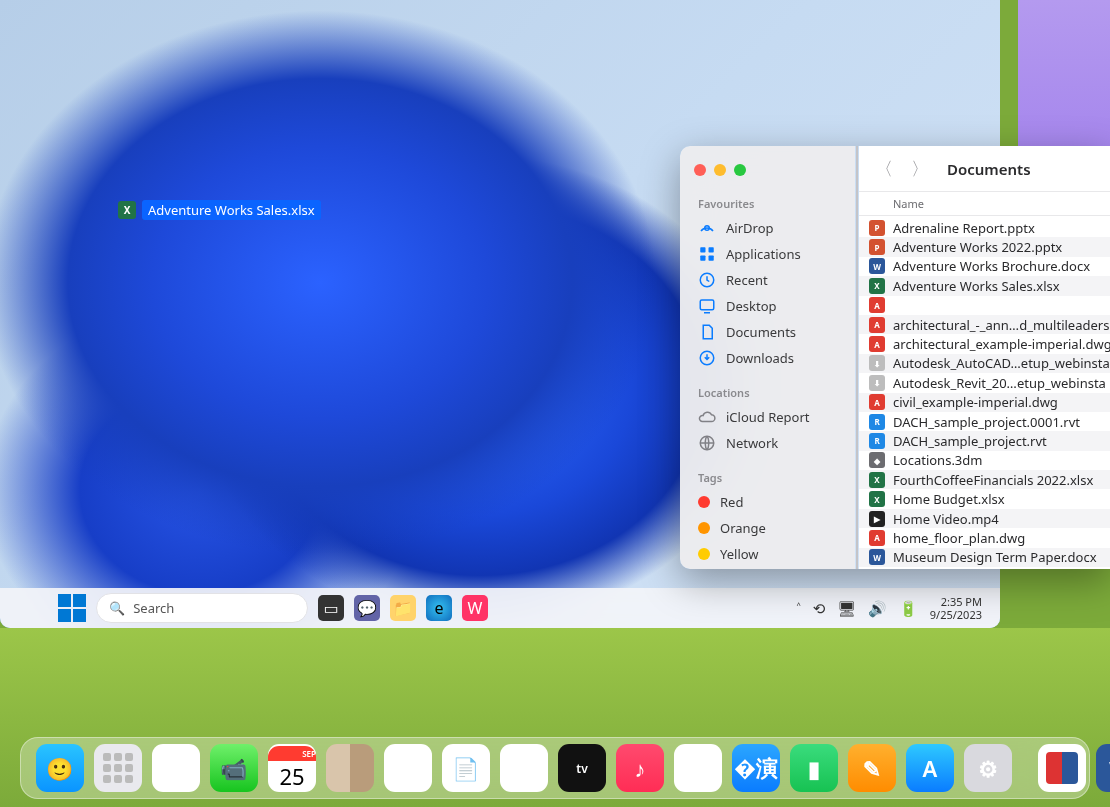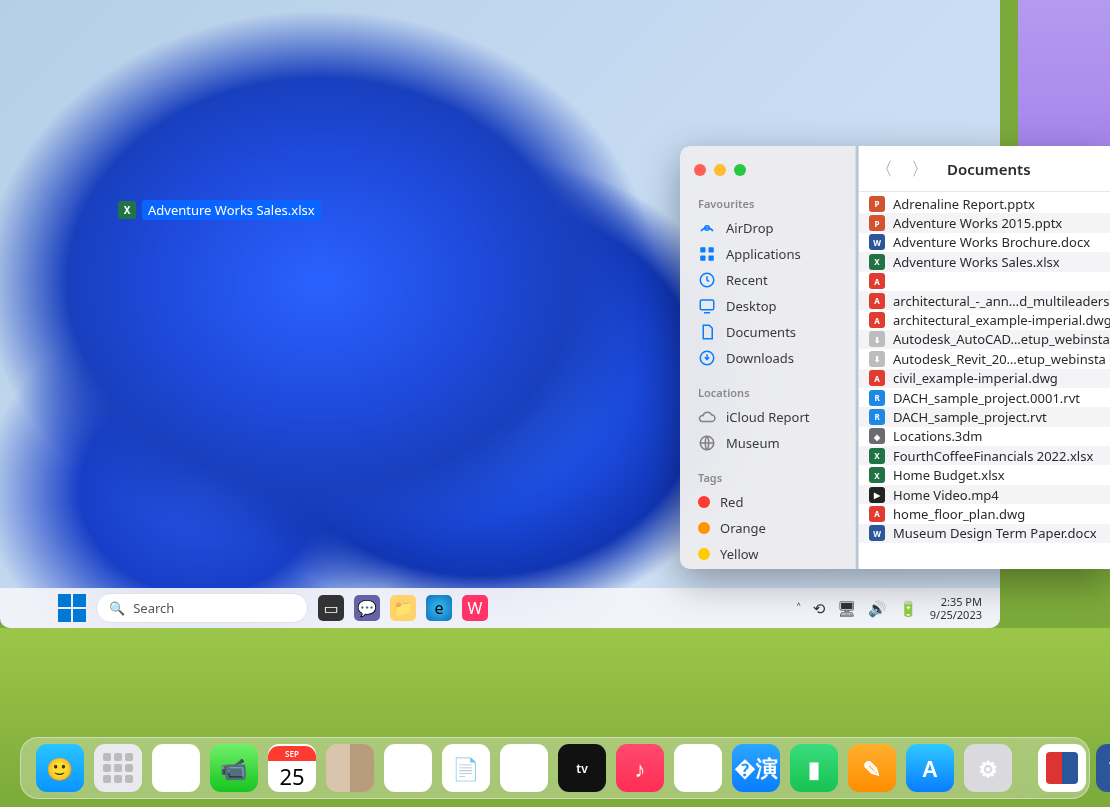--- a/index.html
+++ b/index.html
@@ -171,21 +171,21 @@
           </span>
           <span>iCloud Report</span>
         </div>
         <div class="sb-item">
           <span class="ic">
             <svg width="18" height="18" viewBox="0 0 24 24" fill="none" stroke="#818186" stroke-width="2">
               <circle cx="12" cy="12" r="9"></circle>
               <path d="M3 12h18M12 3c3 3 3 15 0 18M12 3c-3 3-3 15 0 18"></path>
             </svg>
           </span>
-          <span>Museum</span>
+          <span>Network</span>
         </div>
       </div>
     <div class="section-hdr" style="margin-top:8px">Tags</div>
     <div id="sb-tags">
         <div class="sb-item tag">
           <span class="ic" style="background:#ff3b30"></span>
           <span>Red</span>
         </div>
         <div class="sb-item tag">
           <span class="ic" style="background:#ff9500"></span>
@@ -197,28 +197,31 @@
         </div>
       </div>
   </div>
   <div class="scroll-gutter"></div>
   <div class="finder-main">
     <div class="fm-toolbar">
       <span class="nav-arrow">〈</span>
       <span class="nav-arrow">〉</span>
       <span class="fm-title">Documents</span>
     </div>
+    <div class="list-hdr">
+        <span>Name</span>
+      </div>
     <div class="files" id="file-list">
         <div class="file-row">
           <span class="fi pp">P</span>
           <span>Adrenaline Report.pptx</span>
         </div>
         <div class="file-row alt">
           <span class="fi pp">P</span>
-          <span>Adventure Works 2015.pptx</span>
+          <span>Adventure Works 2022.pptx</span>
         </div>
         <div class="file-row">
           <span class="fi dc">W</span>
           <span>Adventure Works Brochure.docx</span>
         </div>
         <div class="file-row alt">
           <span class="fi xl">X</span>
           <span>Adventure Works Sales.xlsx</span>
         </div>
         <div class="file-row">
@@ -298,21 +301,21 @@
           <span style="width:8px;height:8px;border-radius:2px;background:#bbb"></span>
         </div>
       </div>
       <div class="app" style="background: rgb(255, 255, 255);">
         <span style="font-size:22px">✿</span>
       </div>
       <div class="app" style="background: linear-gradient(rgb(111, 240, 106), rgb(23, 196, 31));">
         <span style="font-size:22px">📹</span>
       </div>
       <div class="app" style="background: rgb(255, 255, 255); flex-direction: column; color: rgb(0, 0, 0);">
-        <div style="background:#ff3b30;color:#fff;font-size:8px;width:100%;text-align:center;border-radius:11px 11px 0 0;padding:2px 0">SEP</div>
+        <div style="background:#ff3b30;color:#fff;font-size:8px;width:100%;text-align:right;border-radius:11px 11px 0 0;padding:2px 0">SEP</div>
         <div style="font-size:22px;font-weight:400">25</div>
       </div>
       <div class="app" style="background: linear-gradient(90deg, rgb(217, 197, 171) 50%, rgb(185, 156, 123) 50%);">
         <span style="font-size:22px"></span>
       </div>
       <div class="app" style="background: rgb(255, 255, 255);">
         <span style="font-size:22px">☰</span>
       </div>
       <div class="app" style="background: rgb(255, 255, 255);">
         <span style="font-size:22px">📄</span>

